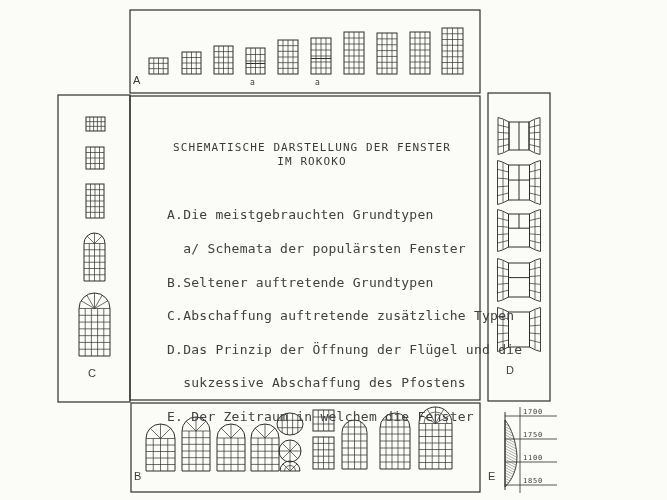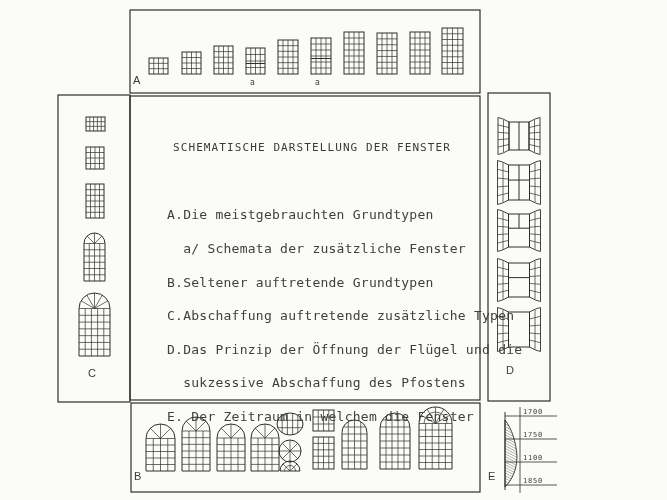--- a/index.html
+++ b/index.html
@@ -473,25 +473,26 @@
         <line x1="505" y1="462" x2="557" y2="462" stroke="#2e2e2e" stroke-width="0.8"></line>
         <line x1="505" y1="485" x2="557" y2="485" stroke="#2e2e2e" stroke-width="0.8"></line>
         <line x1="505" y1="412" x2="505" y2="490" stroke="#2e2e2e" stroke-width="1"></line>
         <line x1="520" y1="407" x2="520" y2="493" stroke="#2e2e2e" stroke-width="0.8"></line>
         <path d="M 505 420 C 512 429 516 442 517 456 C 517 470 512 480 505 487 Z" fill="url(#hatch)" stroke="#2e2e2e" stroke-width="0.9"></path>
       </g>
     </svg>
 
   <div class="title-block">
     <div>SCHEMATISCHE DARSTELLUNG DER FENSTER</div>
+    <div>IM ROKOKO</div>
   </div>
 
   <div class="legend">
     <div>A.Die meistgebrauchten Grundtypen</div>
-    <div>  a/ Schemata der zusätzliche Fenster</div>
+    <div>  a/ Schemata der populärsten Fenster</div>
     <div>B.Seltener auftretende Grundtypen</div>
     <div>C.Abschaffung auftretende zusätzliche Typen</div>
     <div>D.Das Prinzip der Öffnung der Flügel und die</div>
     <div>  sukzessive Abschaffung des Pfostens</div>
     <div>E. Der Zeitraum in welchem die Fenster</div>
   </div>
 
   <span class="lbl" style="left:133px;top:74px">A</span>
   <span class="lbl" style="left:134px;top:470px">B</span>
   <span class="lbl" style="left:88px;top:367px">C</span>

